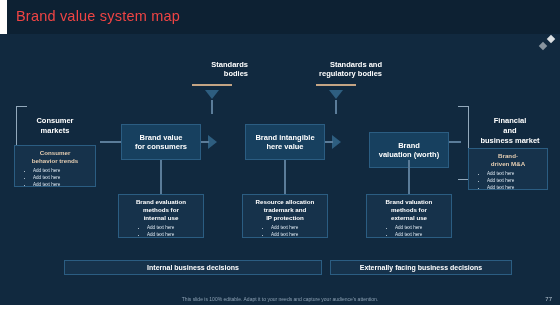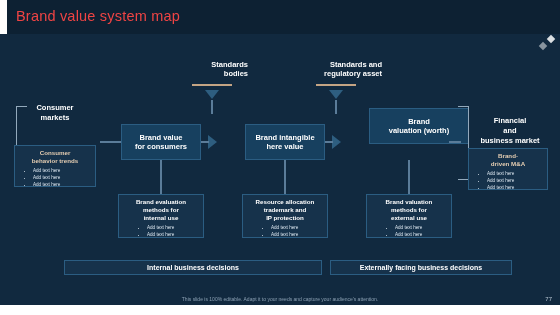--- a/index.html
+++ b/index.html
@@ -194,41 +194,41 @@
     <span class="diamond d2"></span>
   </div>
 
   <div class="label-top" style="left:176px; top:60px; width:72px; white-space:pre-line;">Standards
 bodies</div>
   <div class="tan-rule" style="left:192px; top:84px; width:40px;"></div>
   <div class="arrow-down" style="left:205px; top:90px;"></div>
   <div class="conn" style="left:211px; top:100px; width:2px; height:14px;"></div>
 
   <div class="label-top" style="left:290px; top:60px; width:92px; white-space:pre-line;">Standards and
-regulatory asset</div>
+regulatory bodies</div>
   <div class="tan-rule" style="left:316px; top:84px; width:40px;"></div>
   <div class="arrow-down" style="left:329px; top:90px;"></div>
   <div class="conn" style="left:335px; top:100px; width:2px; height:14px;"></div>
 
   <div class="chain-box" style="left:121px; top:124px; width:80px; height:36px; white-space:pre-line;">Brand value
 for consumers</div>
 
   <div class="arrow-right" style="left:208px; top:135px;"></div>
   <div class="conn" style="left:201px; top:141px; width:8px; height:2px;"></div>
 
   <div class="chain-box" style="left:245px; top:124px; width:80px; height:36px; white-space:pre-line;">Brand intangible
 here value</div>
 
   <div class="arrow-right" style="left:332px; top:135px;"></div>
   <div class="conn" style="left:325px; top:141px; width:8px; height:2px;"></div>
 
-  <div class="chain-box" style="left:369px; top:108px; width:100px; height:36px; white-space:pre-line;">Brand
+  <div class="chain-box" style="left:369px; top:132px; width:80px; height:36px; white-space:pre-line;">Brand
 valuation (worth)</div>
 
-  <div class="side-title" style="left:18px; top:103px; width:74px; white-space:pre-line;">Consumer
+  <div class="side-title" style="left:18px; top:116px; width:74px; white-space:pre-line;">Consumer
 markets</div>
   <div class="bracket" style="left:16px; top:106px; width:10px; height:72px;"></div>
   <div class="conn" style="left:100px; top:141px; width:21px; height:2px;"></div>
 
   <div class="detail-card" style="left:14px; top:145px; width:82px; height:42px;">
     <span class="card-head tan" style="white-space:pre-line;">Consumer
 behavior trends</span>
     <ul class="bullets">
       <li>Add text here</li>
       <li>Add text here</li>

